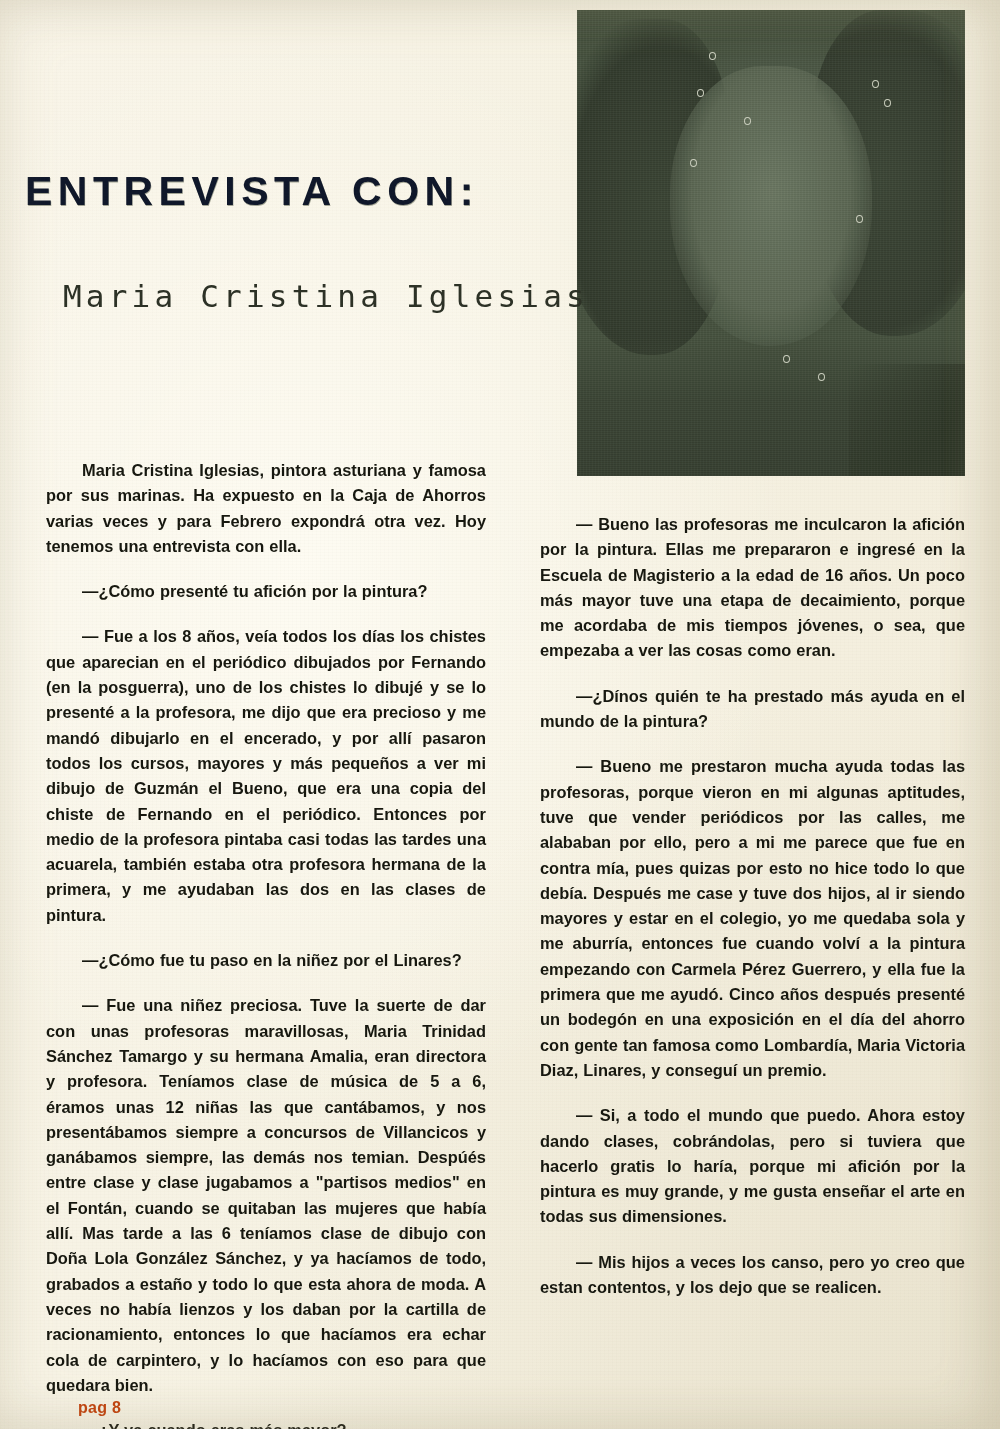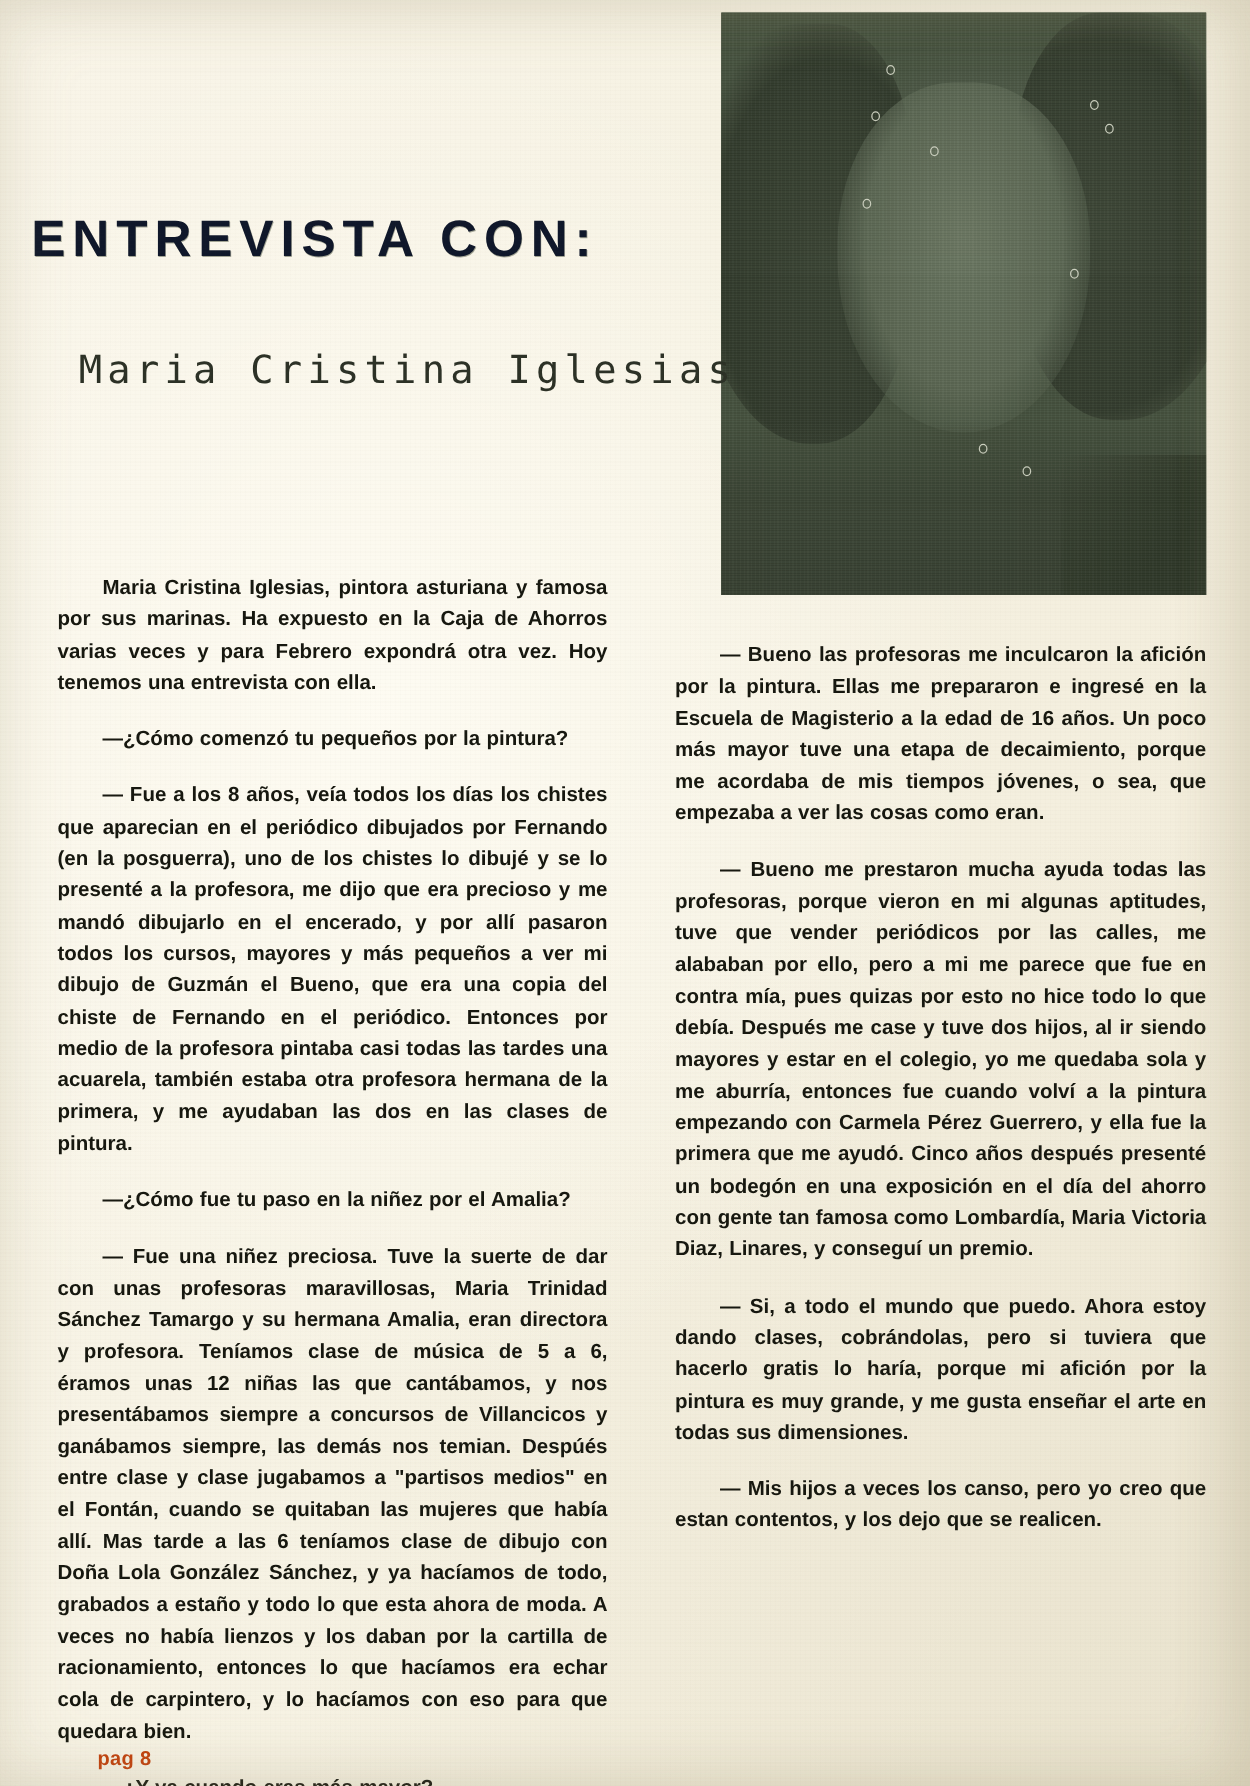--- a/index.html
+++ b/index.html
@@ -197,28 +197,29 @@
   <div class="speck" style="left:62%;top:78%;"></div>
   <div class="speck" style="left:72%;top:44%;"></div>
   <div class="grain2"></div>
 </div>
 
 <div class="headline">ENTREVISTA CON:</div>
 <div class="subtitle">Maria Cristina Iglesias</div>
 
 <div class="col col-left" id="col-left">
     <p class="">Maria Cristina Iglesias, pintora asturiana y famosa por sus marinas. Ha expuesto en la Caja de Ahorros varias veces y para Febrero expondrá otra vez. Hoy tenemos una entrevista con ella.</p>
-    <p class="q">—¿Cómo comenzó tu pequeños por la pintura?</p>
+    <p class="q">—¿Cómo presenté tu afición por la pintura?</p>
     <p class="">— Fue a los 8 años, veía todos los días los chistes que aparecian en el periódico dibujados por Fernando (en la posguerra), uno de los chistes lo dibujé y se lo presenté a la profesora, me dijo que era precioso y me mandó dibujarlo en el encerado, y por allí pasaron todos los cursos, mayores y más pequeños a ver mi dibujo de Guzmán el Bueno, que era una copia del chiste de Fernando en el periódico. Entonces por medio de la profesora pintaba casi todas  las tardes una acuarela, también estaba otra profesora hermana de la primera, y me ayudaban las dos en las clases de pintura.</p>
-    <p class="q">—¿Cómo fue tu paso en la niñez por el Amalia?</p>
+    <p class="q">—¿Cómo fue tu paso en la niñez por el Linares?</p>
     <p class="">— Fue una niñez preciosa. Tuve la suerte de dar con unas profesoras maravillosas, Maria Trinidad Sánchez Tamargo y su hermana Amalia, eran directora y profesora. Teníamos clase de música de 5 a 6, éramos unas 12 niñas las que cantábamos, y nos presentábamos siempre a concursos de Villancicos y ganábamos siempre, las demás nos  temian. Despúés entre clase y clase jugabamos a "partisos medios" en el Fontán, cuando se quitaban las mujeres que había allí. Mas tarde a las 6 teníamos clase de dibujo con Doña Lola González Sánchez, y ya hacíamos de todo, grabados a estaño y todo lo que esta ahora de moda. A veces no había lienzos y los daban por la cartilla de racionamiento, entonces lo que hacíamos era  echar cola de carpintero, y lo hacíamos con eso para que quedara bien.</p>
     <p class="q">—¿Y ya cuando eras más mayor?</p>
   </div>
 <div class="col col-right" id="col-right">
     <p class="">— Bueno las profesoras me inculcaron la afición por la pintura. Ellas me prepararon e ingresé en la Escuela de Magisterio a la edad de 16 años. Un poco más mayor tuve una etapa de decaimiento, porque me acordaba de mis tiempos jóvenes, o sea, que empezaba a ver las cosas como eran.</p>
+    <p class="q">—¿Dínos quién te ha prestado más ayuda en el mundo de la pintura?</p>
     <p class="">— Bueno me prestaron mucha  ayuda todas las profesoras, porque vieron en mi algunas aptitudes, tuve que vender periódicos por las calles, me alababan por ello, pero a mi me parece que fue en contra mía, pues quizas por esto no hice todo lo que debía. Después me case y tuve dos hijos, al ir siendo mayores y estar en el colegio, yo me quedaba sola y me aburría, entonces fue cuando volví a la pintura empezando con Carmela Pérez Guerrero, y ella fue la primera que me ayudó. Cinco años después presenté un bodegón en una exposición en el día del ahorro con gente tan famosa como Lombardía, Maria Victoria Diaz, Linares, y  conseguí un premio.</p>
     <p class="">— Si, a todo el mundo que puedo. Ahora estoy dando clases, cobrándolas, pero si tuviera que hacerlo gratis lo haría, porque mi afición por la pintura es muy grande, y me gusta enseñar el arte en todas sus dimensiones.</p>
     <p class="">— Mis hijos a veces los canso, pero yo creo que estan contentos, y los dejo que se realicen.</p>
   </div>
 
 <div class="pagnum">pag 8</div>
 
 <div class="grain"></div>
 <div class="edge-shade"></div>
 

